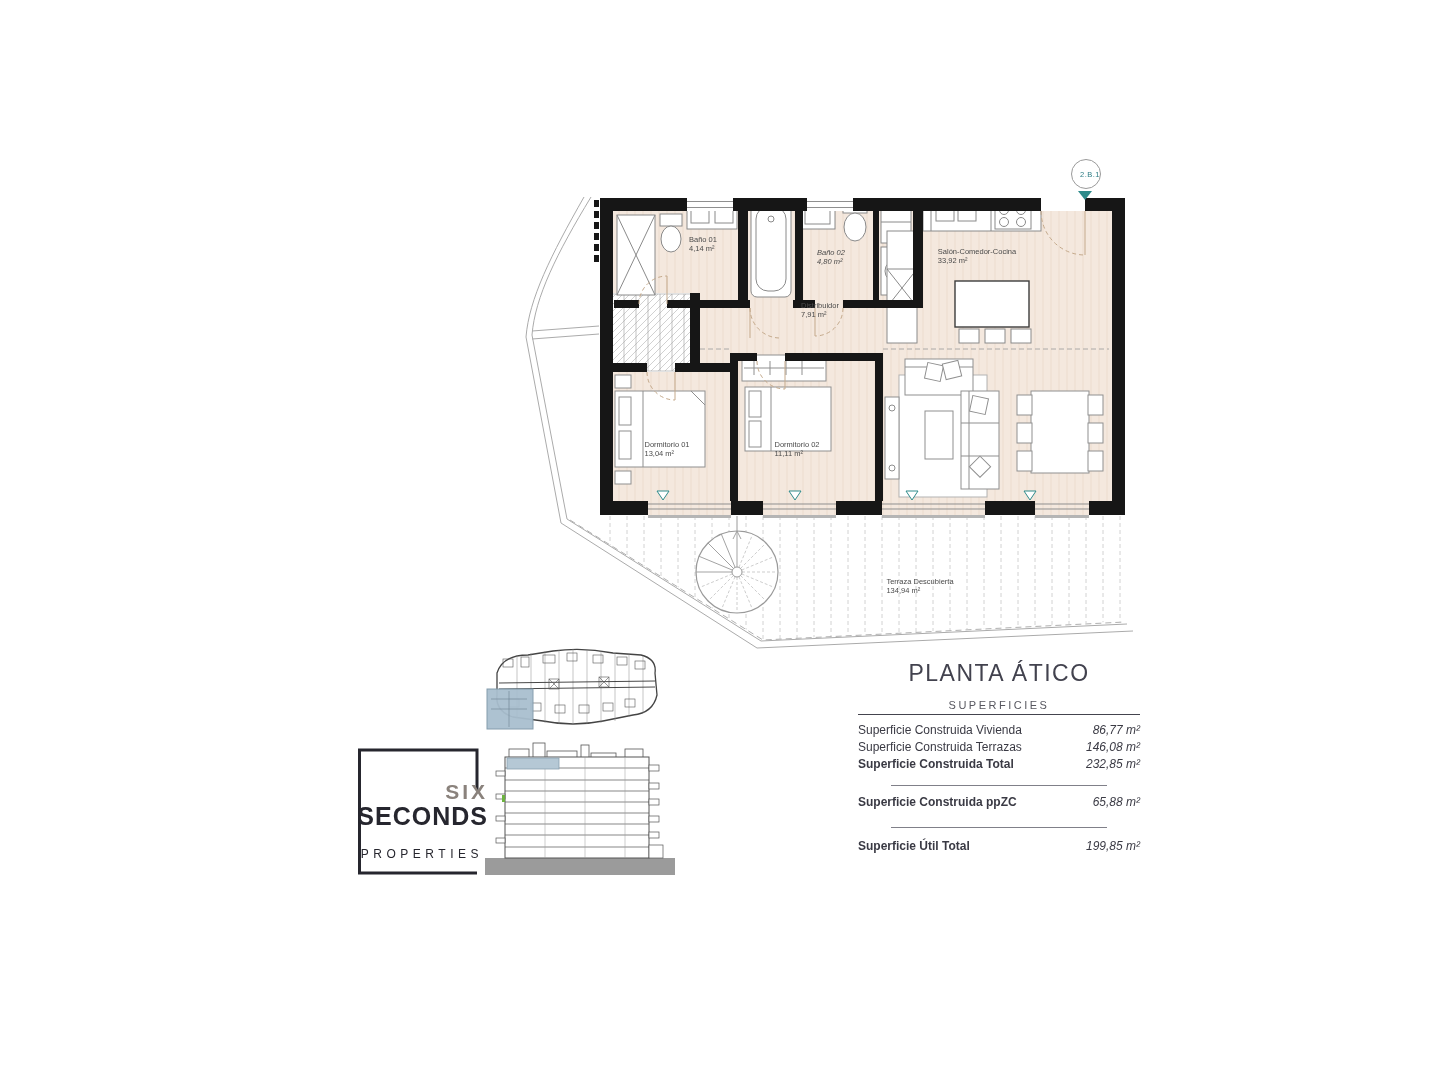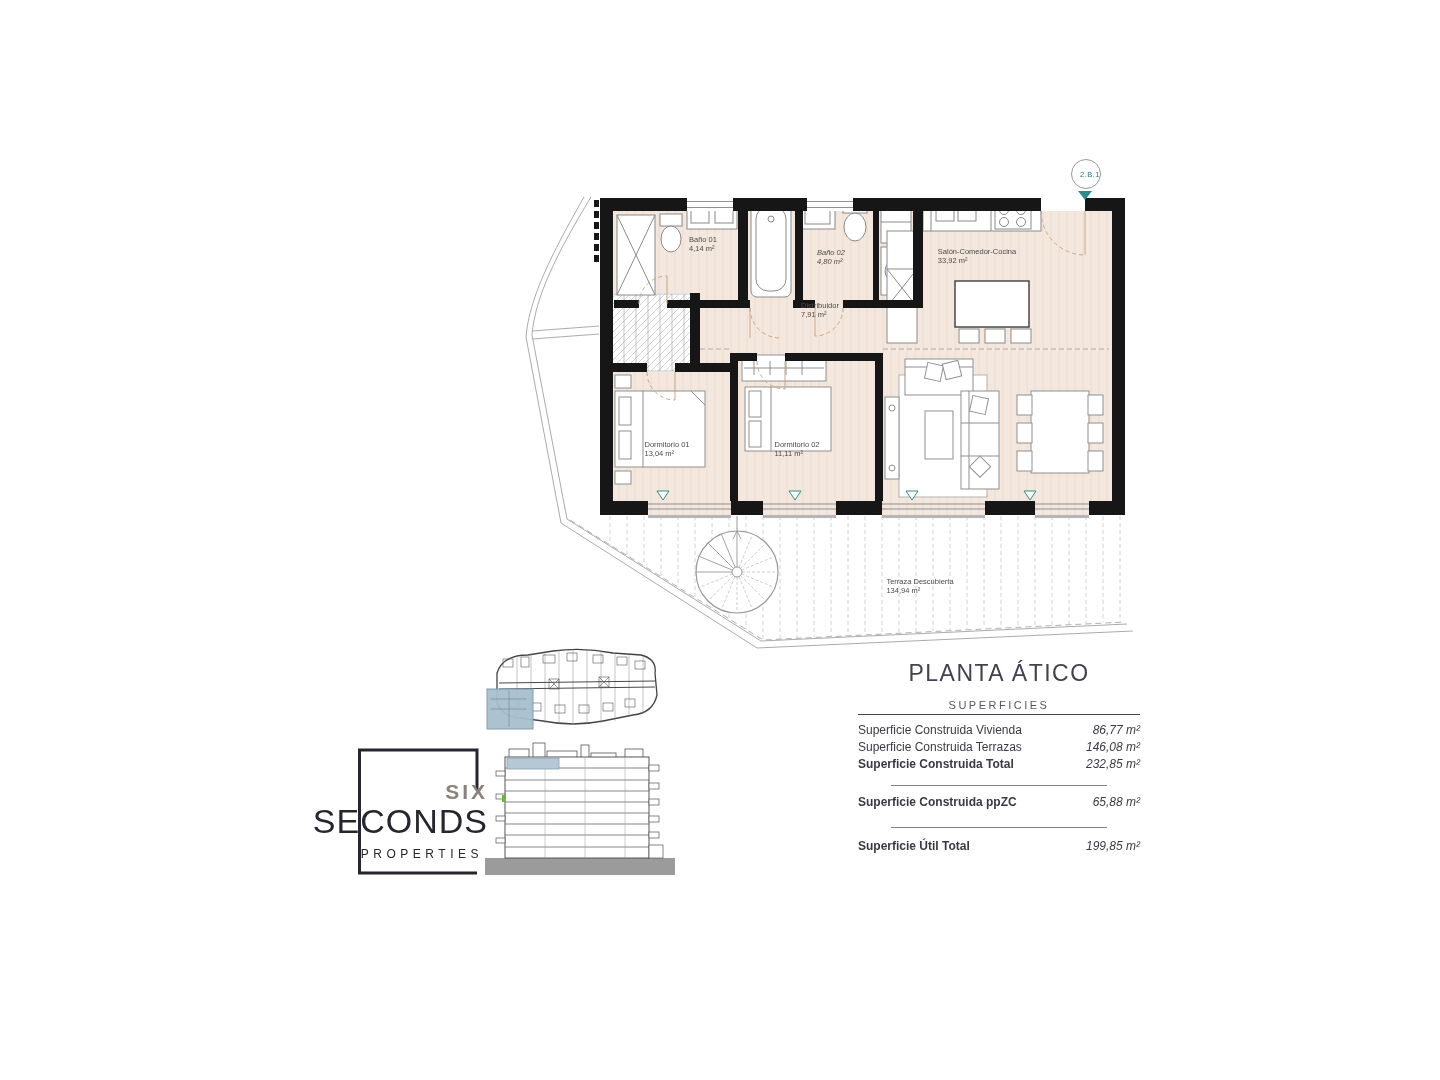--- a/index.html
+++ b/index.html
@@ -23,21 +23,21 @@
 
   
   #keyplan{position:absolute;left:483px;top:643px;width:185px;height:95px;}
   #elevation{position:absolute;left:477px;top:737px;width:207px;height:168px;}
 
   
   #logo{position:absolute;left:326px;top:748px;width:126px;height:128px;margin-left:32px;}
   #logo svg{position:absolute;left:0;top:0;}
   .logo-six{position:absolute;right:-4px;top:32px;font-size:21px;font-weight:bold;
             letter-spacing:3px;color:#8a827c;}
-  .logo-seconds{position:absolute;right:-4px;top:54px;font-size:34px;font-weight:normal;
+  .logo-seconds{position:absolute;right:-4px;top:54px;font-size:25px;font-weight:bold;
             letter-spacing:1px;color:#26262e;}
   .logo-properties{position:absolute;right:1px;top:99px;font-size:12px;
             letter-spacing:4.5px;color:#26262e;}
 
   
   #titleblock{position:absolute;left:858px;top:660px;width:282px;color:#3a3a44;}
   .tb-title{text-align:center;font-size:23px;font-weight:400;letter-spacing:1.5px;color:#42424e;}
   .tb-subtitle{text-align:center;font-size:11px;letter-spacing:2.5px;color:#57575f;
                margin-top:12px;padding-bottom:3px;border-bottom:1.5px solid #44444e;}
   .tb-rows{margin-top:6px;}

